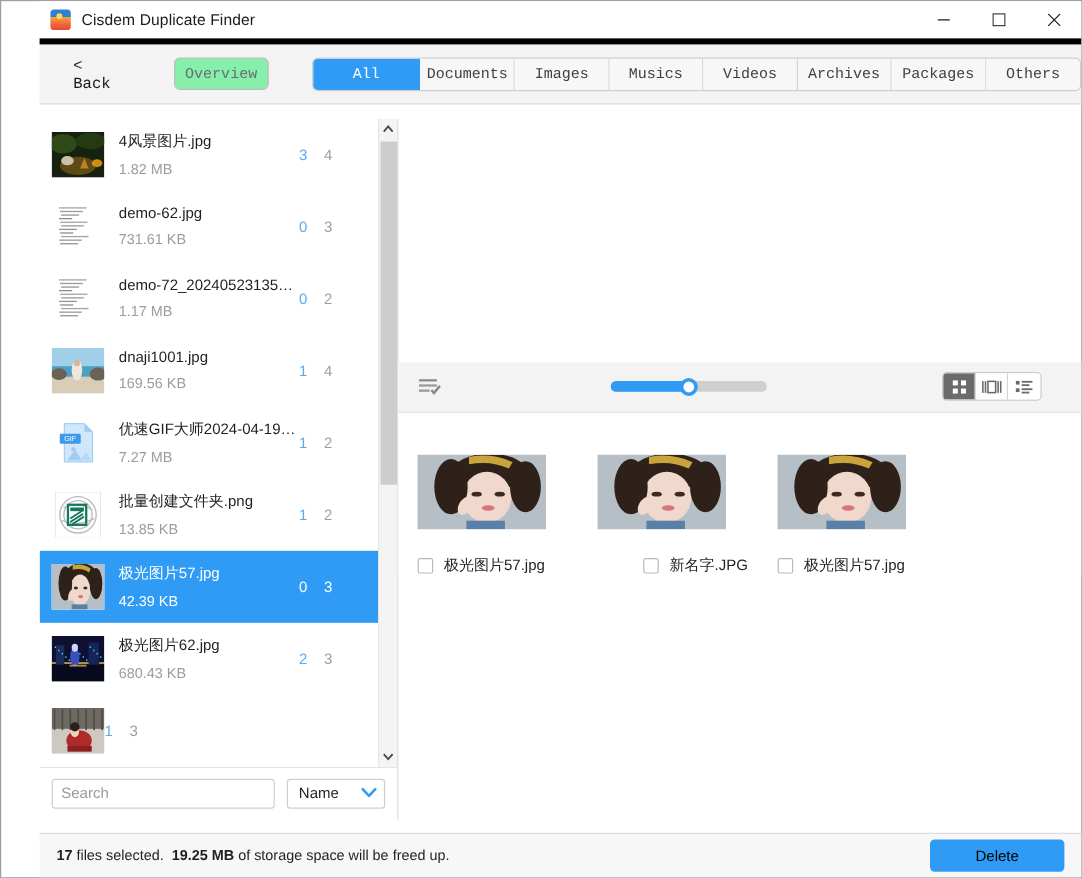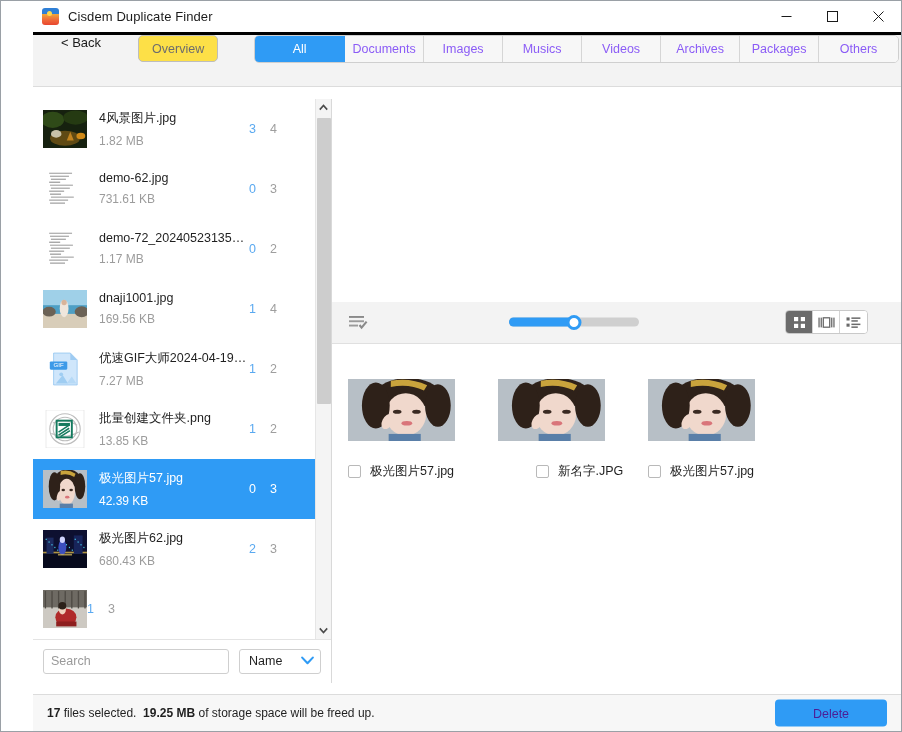--- a/index.html
+++ b/index.html
@@ -40,47 +40,48 @@
   .win-btn {
     width: 46px; height: 31px; display: flex; align-items: center; justify-content: center;
     color: #1b1b1b;
   }
   .win-btn svg { display: block; }
 
   
   .toolbar {
     height: 55px; flex: 0 0 55px;
     background: #f3f3f3;
-    border-top: 3px solid #000000;
+    border-top: 5px solid #000000;
     border-bottom: 1px solid #dcdcdc;
-    display: flex; align-items: flex-start;
+    display: flex; align-items: center;
     position: relative;
+    font-family: Liberation Mono, monospace;
   }
   .back-btn {
     margin-left: 28px; font-size: 13px; color: #1b1b1b; cursor: default;
     display: flex; align-items: baseline; gap: 3px;
   }
   .overview-btn {
     margin-left: 37px;
     width: 80px; height: 27px;
     border: 1px solid #bdbdbd; border-radius: 5px;
-    background: #fde047; color: #6d6d6d; font-size: 12.5px;
+    background: #86efac; color: #6d6d6d; font-size: 12.5px;
     display: flex; align-items: center; justify-content: center;
   }
   .tabs {
     margin-left: 36px;
     height: 28px;
     display: flex; align-items: stretch;
     border: 1px solid #cfcfcf; border-radius: 5px;
     overflow: hidden;
     background: #f7f7f7;
   }
   .tab {
     display: flex; align-items: center; justify-content: center;
-    font-size: 12.5px; color: #8b5cf6;
+    font-size: 12.5px; color: #404040;
     border-right: 1px solid #d6d6d6;
     background: #f7f7f7;
     padding: 0 6px;
   }
   .tab:last-child { border-right: none; }
   .tab.active { background: #2f9bf5; color: #ffffff; border-right-color: #2f9bf5; }
 
   
   .body { flex: 1 1 auto; display: flex; min-height: 0; align-items: center; }
 
@@ -208,21 +209,21 @@
   .statusbar {
     height: 37px; flex: 0 0 37px;
     background: #f7f7f7; border-top: 1px solid #dcdcdc;
     display: flex; align-items: center; position: relative;
   }
   .status-text { margin-left: 14px; font-size: 12px; color: #1f1f1f; }
   .status-text b { font-weight: bold; }
   .delete-btn {
     position: absolute; right: 14px; top: 50%; transform: translateY(-50%);
     width: 112px; height: 27px; border-radius: 4px;
-    background: #2f9bf5; color: #4c1d95; font-size: 12.5px;
+    background: #2f9bf5; color: #000000; font-size: 12.5px;
     display: flex; align-items: center; justify-content: center;
   }
 
   
   .art { width: 100%; height: 100%; display: block; }
 </style>
 </head>
 <body>
 
 <div id="app">

